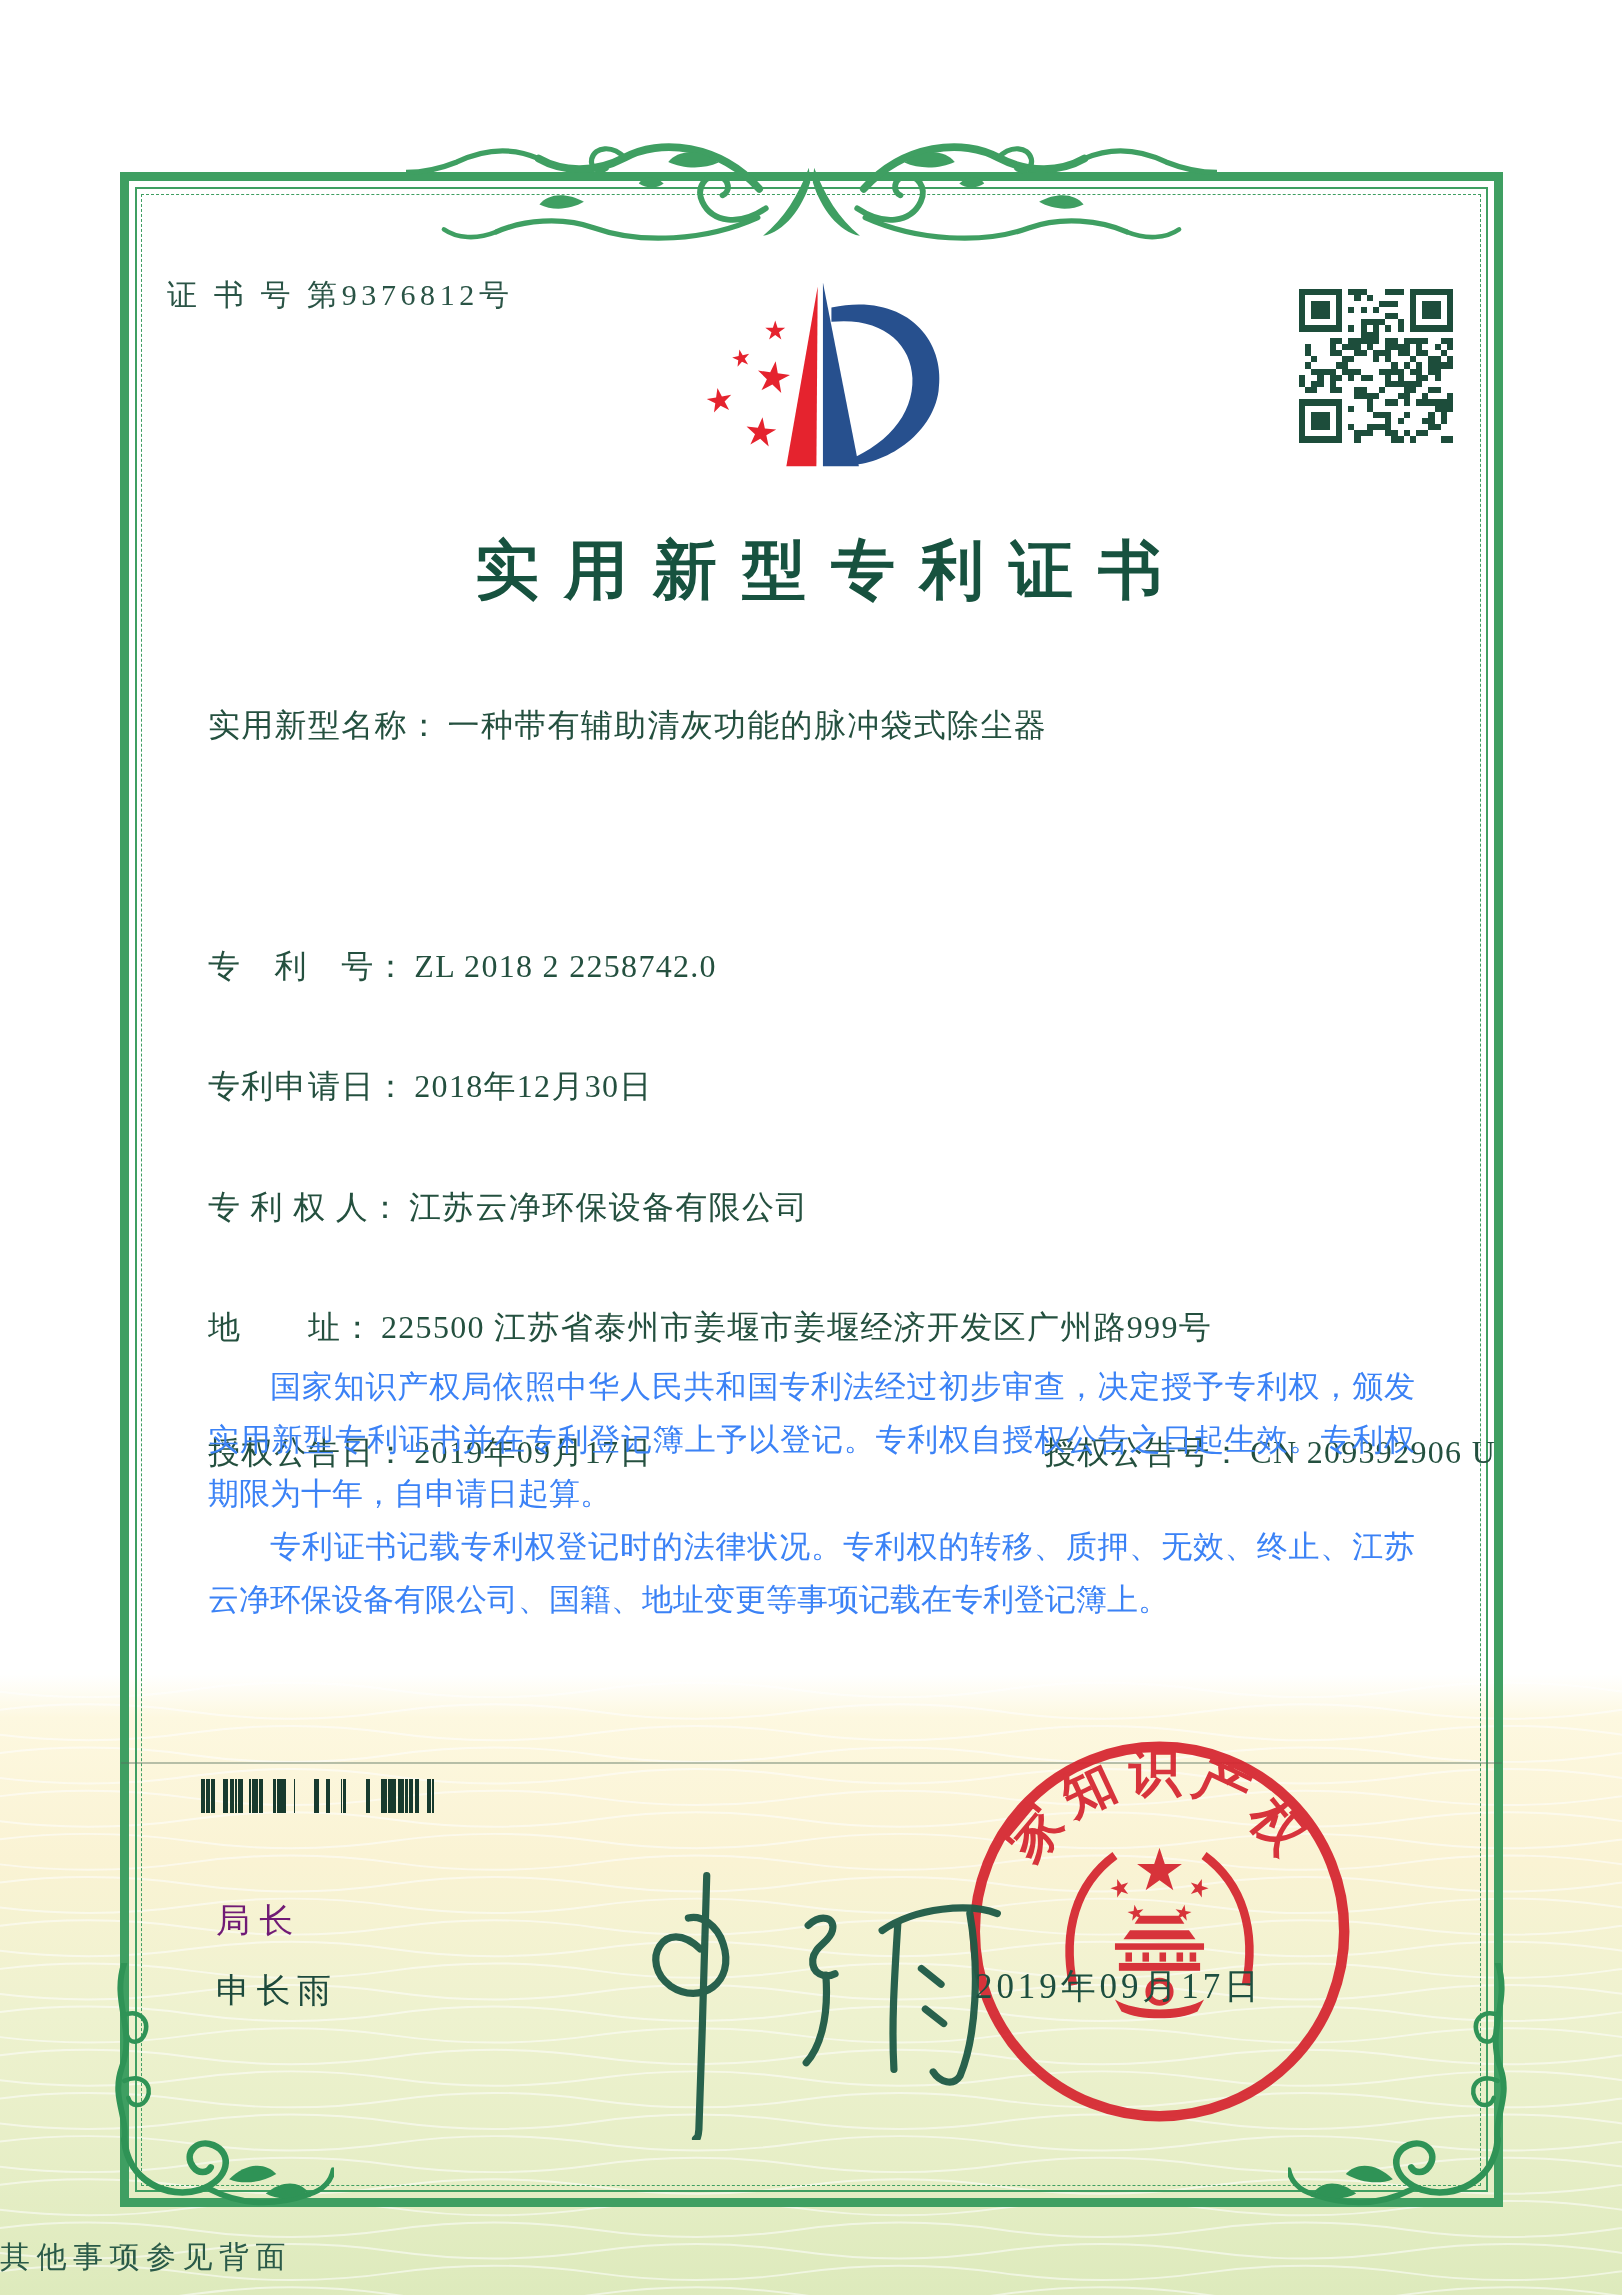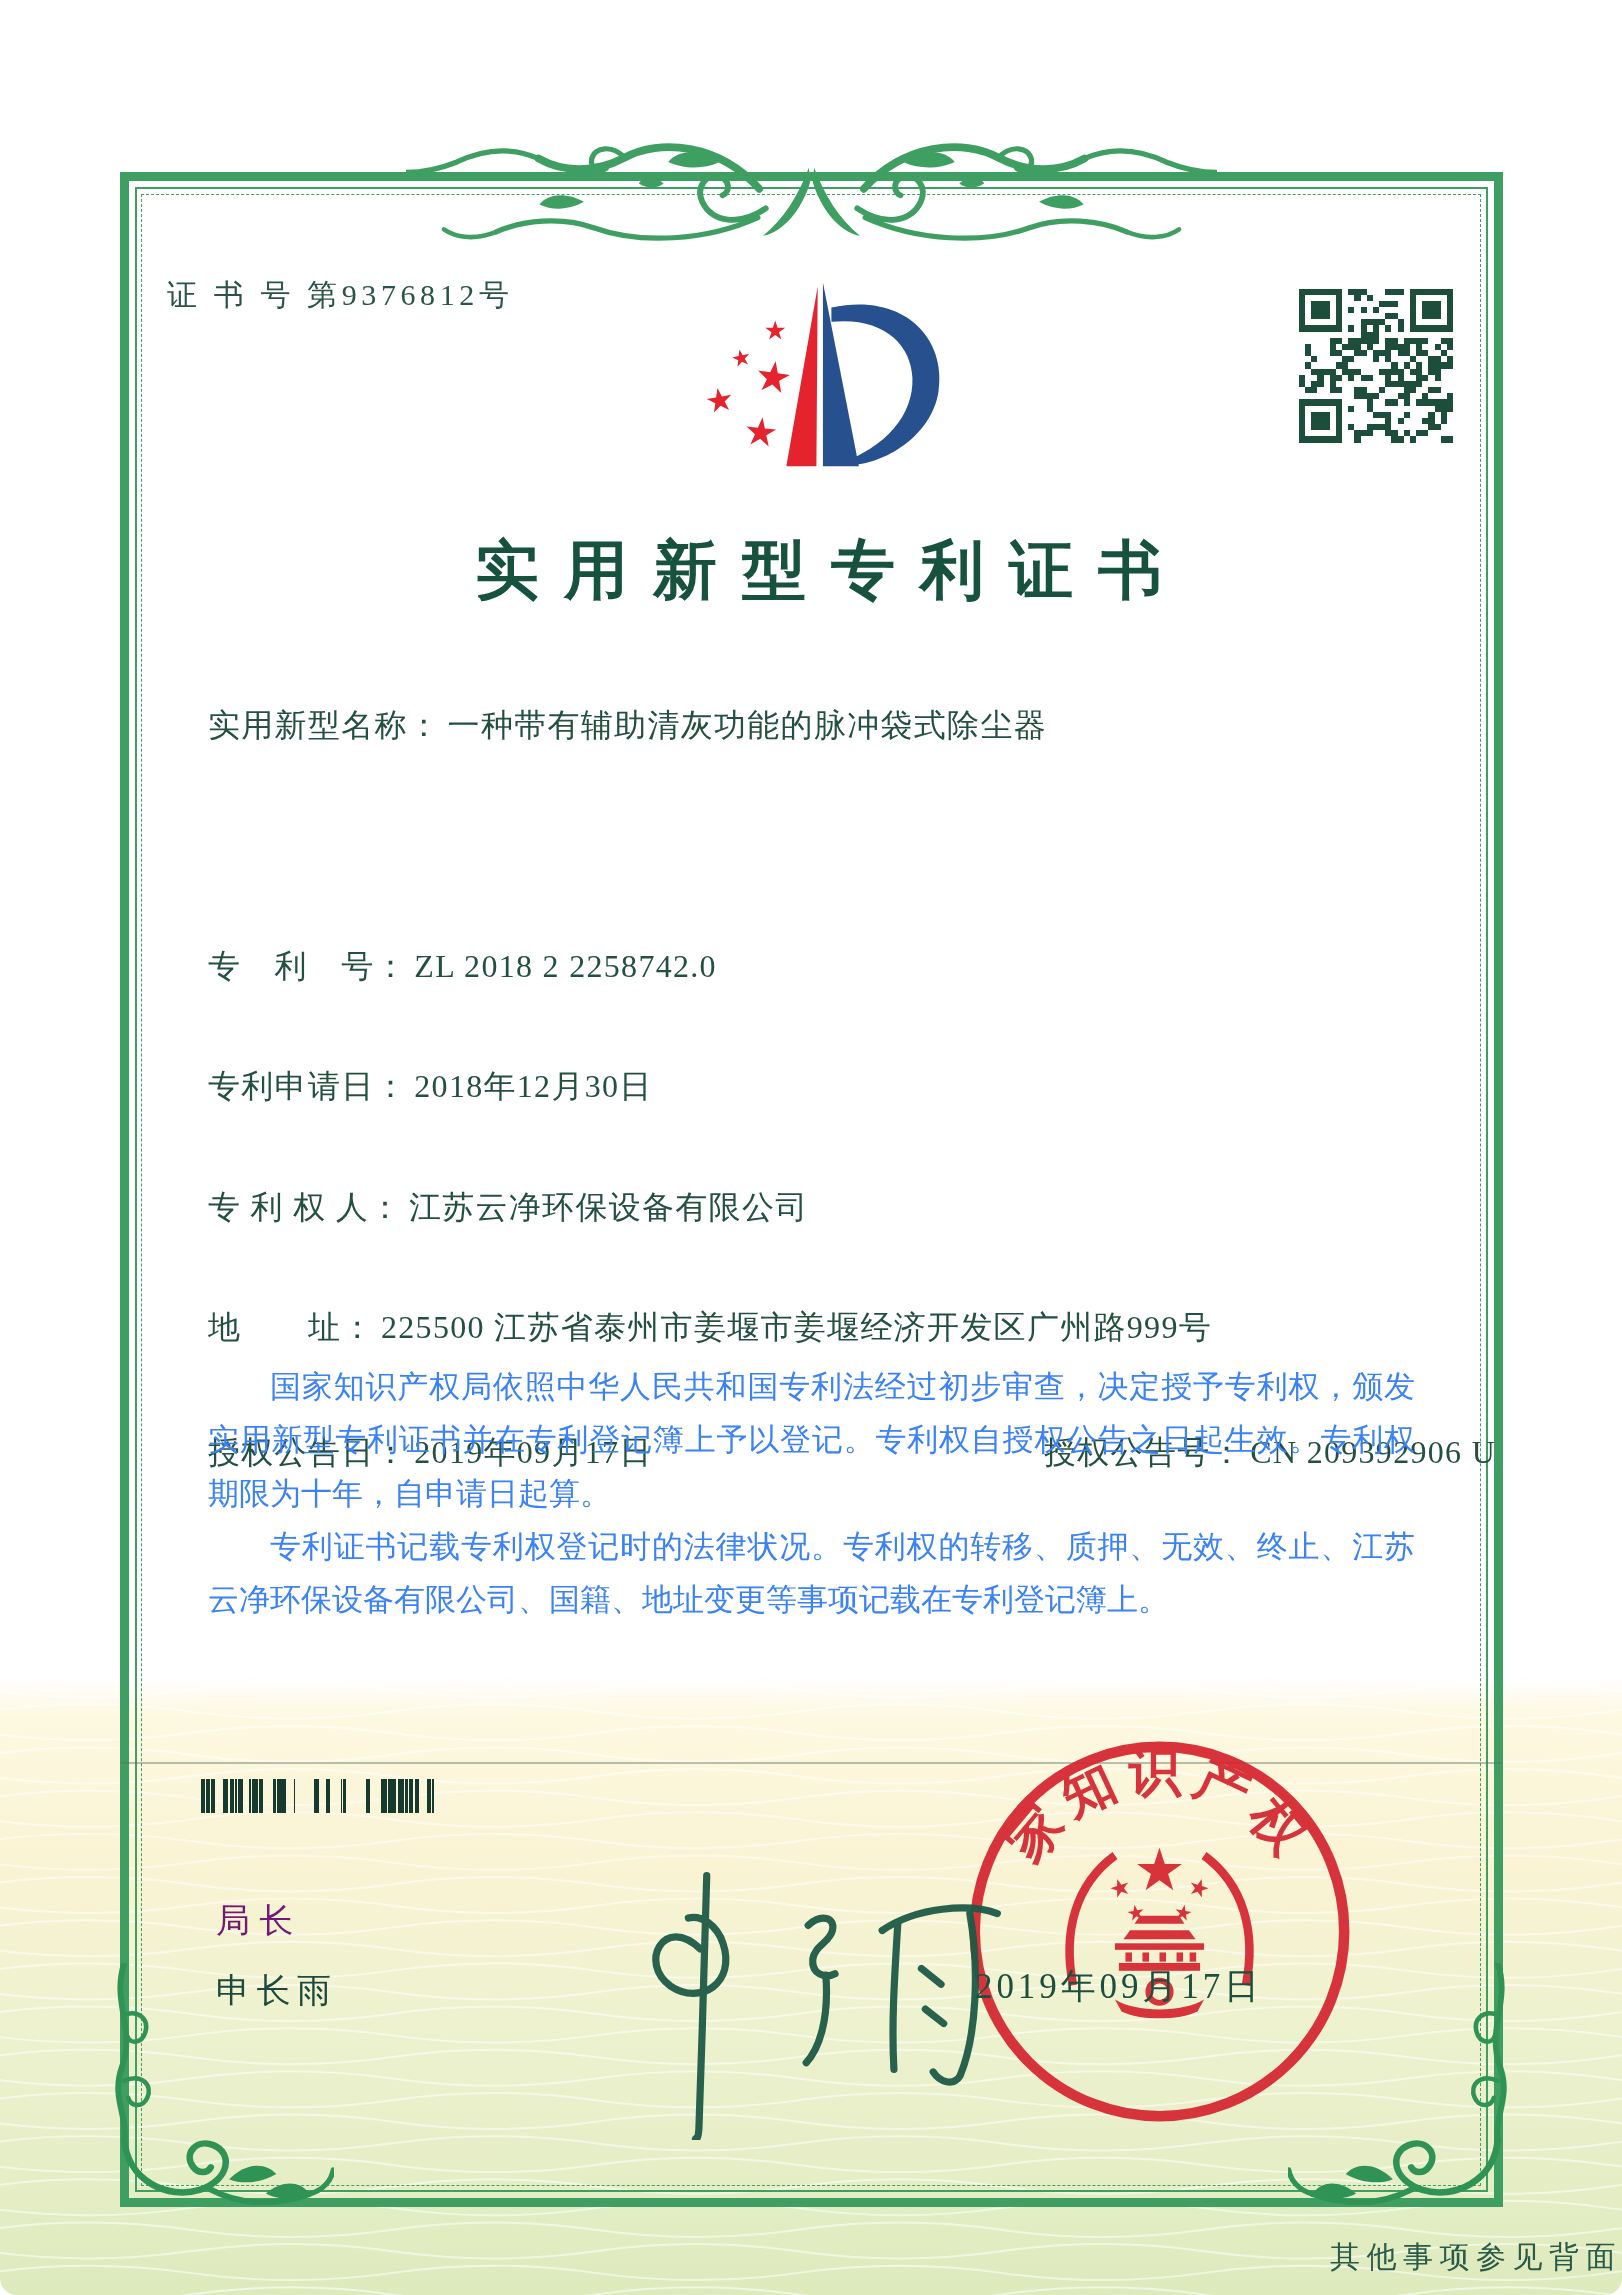--- a/index.html
+++ b/index.html
@@ -1,17 +1,17 @@
 <!DOCTYPE html>
 <html style="font-size:10.5px"><head>
 <meta charset="utf-8">
 <style>
   html,body{margin:0;padding:0;background:#ffffff;}
   .page{position:relative;width:1622px;height:2295px;background:#ffffff;overflow:hidden;
-        font-family:"Liberation Serif","DejaVu Serif",serif;color:#24503f;border-radius:17px;}
+        font-family:"Liberation Serif","DejaVu Serif",serif;color:#24503f;}
   .abs{position:absolute;}
   
   .frame{position:absolute;box-sizing:border-box;border-style:solid;border-color:#3f9f62;}
   .frame.f1{left:120px;top:172px;width:1383px;height:2035px;border-width:9.8px;}
   .frame.f2{left:135px;top:187px;width:1353px;height:2005px;border-width:2px;}
   .frame.f3{left:141px;top:194px;width:1340px;height:1992px;border-width:1.3px;border-style:dashed;}
   
   .certno{left:167px;top:275px;font-size:30px;letter-spacing:4.6px;color:#2a5446;}
   .title{left:0;top:527px;width:1622px;text-align:center;font-size:64px;font-weight:bold;
          letter-spacing:25px;color:#17523f;padding-left:20px;}
@@ -22,21 +22,21 @@
   .paras{left:208px;top:1360px;width:1207px;font-size:31px;line-height:1.72;
          text-align:justify;color:#3b82f6;}
   .paras p{margin:0;text-indent:2em;}
   .foldline{left:121px;top:1762px;width:1381px;height:2px;background:#55715d;opacity:.42;}
   .director-role{left:216px;top:1898px;font-size:34px;letter-spacing:9.2px;color:#701a75;font-family:"Liberation Sans","DejaVu Sans",sans-serif;}
   .director-name{left:216px;top:1968px;font-size:34px;letter-spacing:6.5px;color:#1d4a3c;font-family:"Liberation Sans","DejaVu Sans",sans-serif;}
   .seal-date{left:936px;top:1963px;width:366px;text-align:center;font-size:35px;
              letter-spacing:3.9px;color:#1d4f3f;z-index:6;}
   .page-footer{left:0;top:2145px;width:1622px;text-align:center;font-size:27.5px;
                letter-spacing:2.6px;color:#24503f;}
-  .back-note{left:0;top:2237px;width:1622px;text-align:right;font-size:30px;
+  .back-note{left:0;top:2237px;width:1622px;text-align:left;font-size:30px;
              letter-spacing:6.5px;color:#2a5a48;}
   .z1{z-index:1}.z2{z-index:2}.z3{z-index:3}.z4{z-index:4}.z5{z-index:5}
 </style>
 </head>
 <body>
 
 <div class="page">
 
   <svg width="0" height="0" style="position:absolute" aria-hidden="true">
     <defs>

